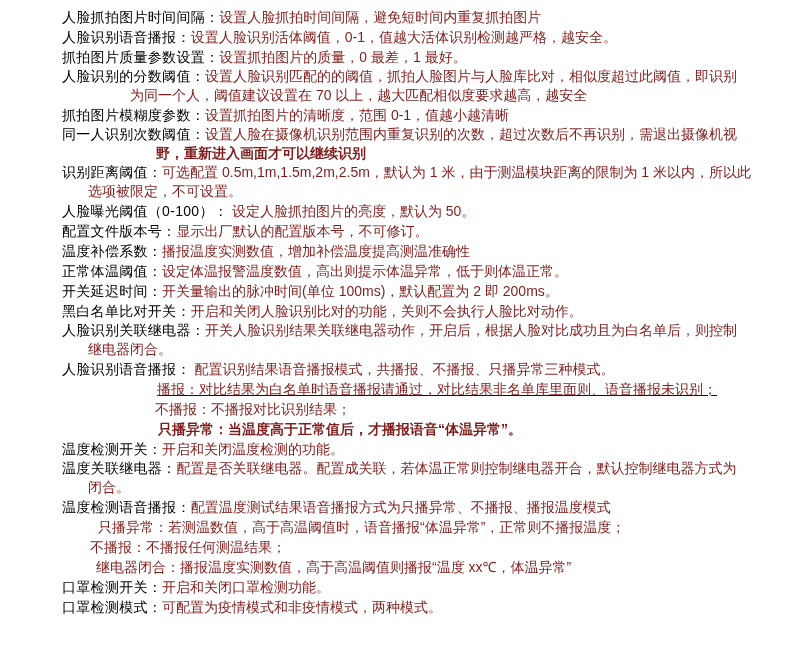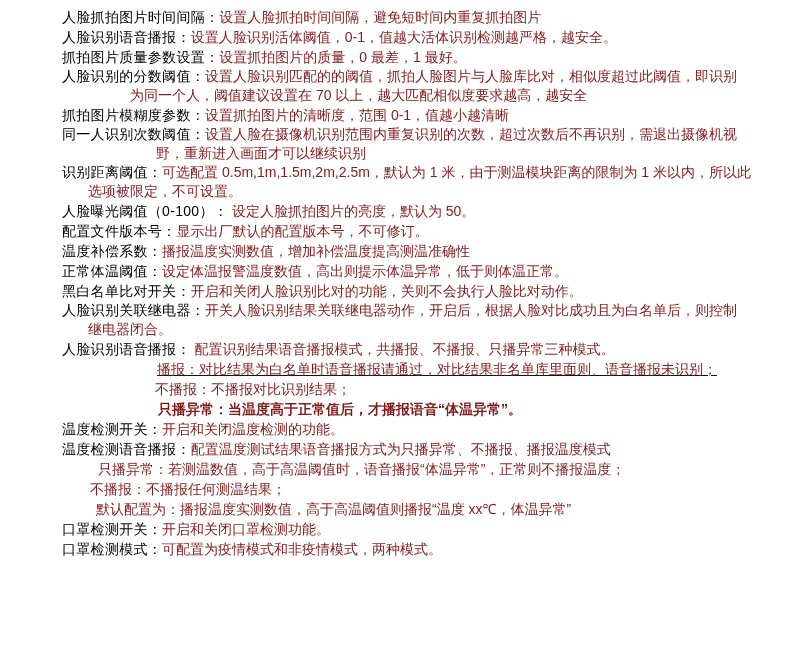--- a/index.html
+++ b/index.html
@@ -49,59 +49,66 @@
     </div>
     <div class="doc-item">
       <div class="line tight"><span class="term">人脸识别的分数阈值：</span><span class="desc">设置人脸识别匹配的的阈值，抓拍人脸图片与人脸库比对，相似度超过此阈值，即识别</span></div>
       <div class="line" style="padding-left: 68px;"><span class="desc">为同一个人，阈值建议设置在 70 以上，越大匹配相似度要求越高，越安全</span></div>
     </div>
     <div class="doc-item">
       <div class="line"><span class="term">抓拍图片模糊度参数：</span><span class="desc">设置抓拍图片的清晰度，范围 0-1，值越小越清晰</span></div>
     </div>
     <div class="doc-item">
       <div class="line tight"><span class="term">同一人识别次数阈值：</span><span class="desc">设置人脸在摄像机识别范围内重复识别的次数，超过次数后不再识别，需退出摄像机视</span></div>
-      <div class="line" style="padding-left: 94px;"><span class="desc">野，重新进入画面才可以继续识别</span></div>
+      <div class="line" style="padding-left: 94px; font-weight: bold;"><span class="desc">野，重新进入画面才可以继续识别</span></div>
     </div>
     <div class="doc-item">
       <div class="line tight"><span class="term">识别距离阈值：</span><span class="desc">可选配置 0.5m,1m,1.5m,2m,2.5m，默认为 1 米，由于测温模块距离的限制为 1 米以内，所以此</span></div>
       <div class="line" style="padding-left: 26px;"><span class="desc">选项被限定，不可设置。</span></div>
     </div>
     <div class="doc-item">
       <div class="line"><span class="term">人脸曝光阈值（0-100）：</span><span class="desc"> 设定人脸抓拍图片的亮度，默认为 50。</span></div>
     </div>
     <div class="doc-item">
       <div class="line"><span class="term">配置文件版本号：</span><span class="desc">显示出厂默认的配置版本号，不可修订。</span></div>
     </div>
     <div class="doc-item">
       <div class="line"><span class="term">温度补偿系数：</span><span class="desc">播报温度实测数值，增加补偿温度提高测温准确性</span></div>
     </div>
     <div class="doc-item">
       <div class="line"><span class="term">正常体温阈值：</span><span class="desc">设定体温报警温度数值，高出则提示体温异常，低于则体温正常。</span></div>
     </div>
     <div class="doc-item">
+      <div class="line"><span class="term">开关延迟时间：</span><span class="desc">开关量输出的脉冲时间(单位 100ms)，默认配置为 2 即 200ms。</span></div>
+    </div>
+    <div class="doc-item">
       <div class="line"><span class="term">黑白名单比对开关：</span><span class="desc">开启和关闭人脸识别比对的功能，关则不会执行人脸比对动作。</span></div>
     </div>
     <div class="doc-item">
       <div class="line tight"><span class="term">人脸识别关联继电器：</span><span class="desc">开关人脸识别结果关联继电器动作，开启后，根据人脸对比成功且为白名单后，则控制</span></div>
       <div class="line" style="padding-left: 26px;"><span class="desc">继电器闭合。</span></div>
     </div>
     <div class="doc-item">
       <div class="line"><span class="term">人脸识别语音播报：</span><span class="desc"> 配置识别结果语音播报模式，共播报、不播报、只播异常三种模式。</span></div>
       <div class="line" style="padding-left: 95px; text-decoration: underline;"><span class="desc">播报：对比结果为白名单时语音播报请通过，对比结果非名单库里面则、语音播报未识别；</span></div>
       <div class="line" style="padding-left: 93px;"><span class="desc">不播报：不播报对比识别结果；</span></div>
       <div class="line" style="padding-left: 96px; font-weight: bold;"><span class="desc">只播异常：当温度高于正常值后，才播报语音“体温异常”。</span></div>
     </div>
     <div class="doc-item">
       <div class="line"><span class="term">温度检测开关：</span><span class="desc">开启和关闭温度检测的功能。</span></div>
     </div>
     <div class="doc-item">
+      <div class="line tight"><span class="term">温度关联继电器：</span><span class="desc">配置是否关联继电器。配置成关联，若体温正常则控制继电器开合，默认控制继电器方式为</span></div>
+      <div class="line" style="padding-left: 26px;"><span class="desc">闭合。</span></div>
+    </div>
+    <div class="doc-item">
       <div class="line"><span class="term">温度检测语音播报：</span><span class="desc">配置温度测试结果语音播报方式为只播异常、不播报、播报温度模式</span></div>
       <div class="line" style="padding-left: 36px;"><span class="desc">只播异常：若测温数值，高于高温阈值时，语音播报“体温异常”，正常则不播报温度；</span></div>
       <div class="line" style="padding-left: 28px;"><span class="desc">不播报：不播报任何测温结果；</span></div>
-      <div class="line" style="padding-left: 34px;"><span class="desc">默认配置为：播报温度实测数值，高于高温阈值则播报“温度 xx℃，体温异常”</span></div>
+      <div class="line" style="padding-left: 34px;"><span class="desc">继电器闭合：播报温度实测数值，高于高温阈值则播报“温度 xx℃，体温异常”</span></div>
     </div>
     <div class="doc-item">
       <div class="line"><span class="term">口罩检测开关：</span><span class="desc">开启和关闭口罩检测功能。</span></div>
     </div>
     <div class="doc-item">
       <div class="line"><span class="term">口罩检测模式：</span><span class="desc">可配置为疫情模式和非疫情模式，两种模式。</span></div>
     </div>
   </div>
 
 </body></html>

